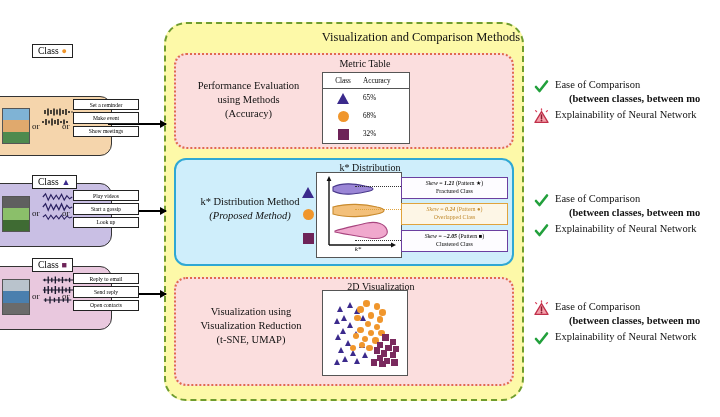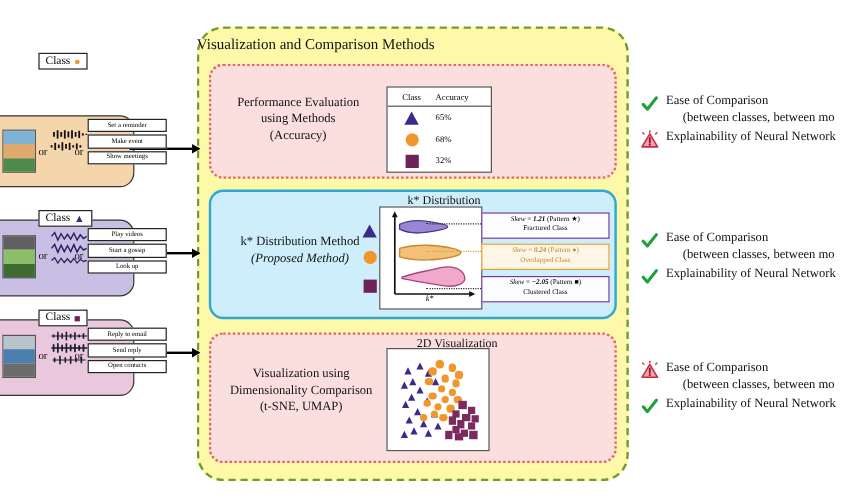--- a/index.html
+++ b/index.html
@@ -57,21 +57,21 @@
   .arrow::after{content:"";position:absolute;right:-1px;top:-3.4px;
     border-left:7px solid #000;border-top:4.2px solid transparent;
     border-bottom:4.2px solid transparent;}
   .a1{left:108px;top:123px;width:58px;}
   .a2{left:108px;top:210px;width:58px;}
   .a3{left:108px;top:293px;width:58px;}
 
   
   .yellowbox{position:absolute;left:164px;top:22px;width:356px;height:375px;
     background:#fdf9a8;border:2px dashed #6f9c2e;border-radius:22px;}
-  .yellowtitle{position:absolute;left:164px;top:30px;width:356px;text-align:left;
+  .yellowtitle{position:absolute;left:164px;top:30px;width:356px;text-align:right;
     font-size:12.5px;color:#111;}
 
   
   .panel{position:absolute;border-radius:12px;}
   .panel.pink{background:#fbdede;border:2.2px dotted #e06a4f;}
   .panel.blue{background:#cfeefb;border:2.2px solid #2fa8d4;}
   .ppanel1{left:174px;top:53px;width:336px;height:92px;}
   .ppanel2{left:174px;top:158px;width:336px;height:104px;}
   .ppanel3{left:174px;top:277px;width:336px;height:105px;}
 
@@ -133,21 +133,21 @@
   .pt.sq{width:6.4px;height:6.4px;background:#7a2a5e;}
 
   
   .anngroup{position:absolute;left:534px;width:200px;}
   .ag1{top:78px;}
   .ag2{top:192px;}
   .ag3{top:300px;}
   .annrow{display:flex;align-items:flex-start;gap:6px;margin-bottom:3px;}
   .annicon{flex:0 0 auto;width:15px;height:15px;position:relative;margin-top:1px;}
   .anntext{font-size:10.5px;color:#111;line-height:1.3;white-space:nowrap;}
-  .anntext .sub{display:block;padding-left:14px;}
+  .anntext .sub{display:block;padding-left:14px;font-weight:bold;}
   svg{display:block;overflow:visible;}
 </style>
 </head>
 <body>
 
 <div class="fig">
 
   <div class="inpanel p1"></div>
   <div class="inpanel p2"></div>
   <div class="inpanel p3"></div>
@@ -293,20 +293,21 @@
 
   <div class="yellowbox"></div>
   <div class="yellowtitle">Visualization and Comparison Methods</div>
 
   <div class="panel pink ppanel1"></div>
   <div class="paneltext pt1">
     <div>Performance Evaluation</div>
     <div>using Methods</div>
     <div>(Accuracy)</div>
   </div>
+  <div class="subtitle st1">Metric Table</div>
 
   <div class="mtable">
     <div class="row hdr">
       <div class="c1">Class</div>
       <div class="c2">Accuracy</div>
     </div>
     <div class="row">
       <div class="c1">
           <span class="sym-tri"></span>
         </div>
@@ -380,21 +381,21 @@
       <span class="v">Skew</span>
       = <span class="b">−2.05</span>
       <span>(Pattern ■)</span>
     </div>
     <div>Clustered Class</div>
   </div>
 
   <div class="panel pink ppanel3"></div>
   <div class="paneltext pt3">
     <div>Visualization using</div>
-    <div>Dimensionality Comparison</div>
+    <div>Visualization Reduction</div>
     <div>(t-SNE, UMAP)</div>
   </div>
   <div class="subtitle st3">2D Visualization</div>
   <div class="scatter" id="scatter-host">
       <div class="pt tri" style="left: 23.9px; top: 10.58px; border-bottom-color: rgb(59, 42, 140);"></div>
       <div class="pt tri" style="left: 13.54px; top: 15.02px; border-bottom-color: rgb(59, 42, 140);"></div>
       <div class="pt tri" style="left: 31.3px; top: 16.5px; border-bottom-color: rgb(59, 42, 140);"></div>
       <div class="pt tri" style="left: 17.98px; top: 23.9px; border-bottom-color: rgb(59, 42, 140);"></div>
       <div class="pt tri" style="left: 37.22px; top: 23.9px; border-bottom-color: rgb(59, 42, 140);"></div>
       <div class="pt tri" style="left: 10.58px; top: 26.86px; border-bottom-color: rgb(59, 42, 140);"></div>

